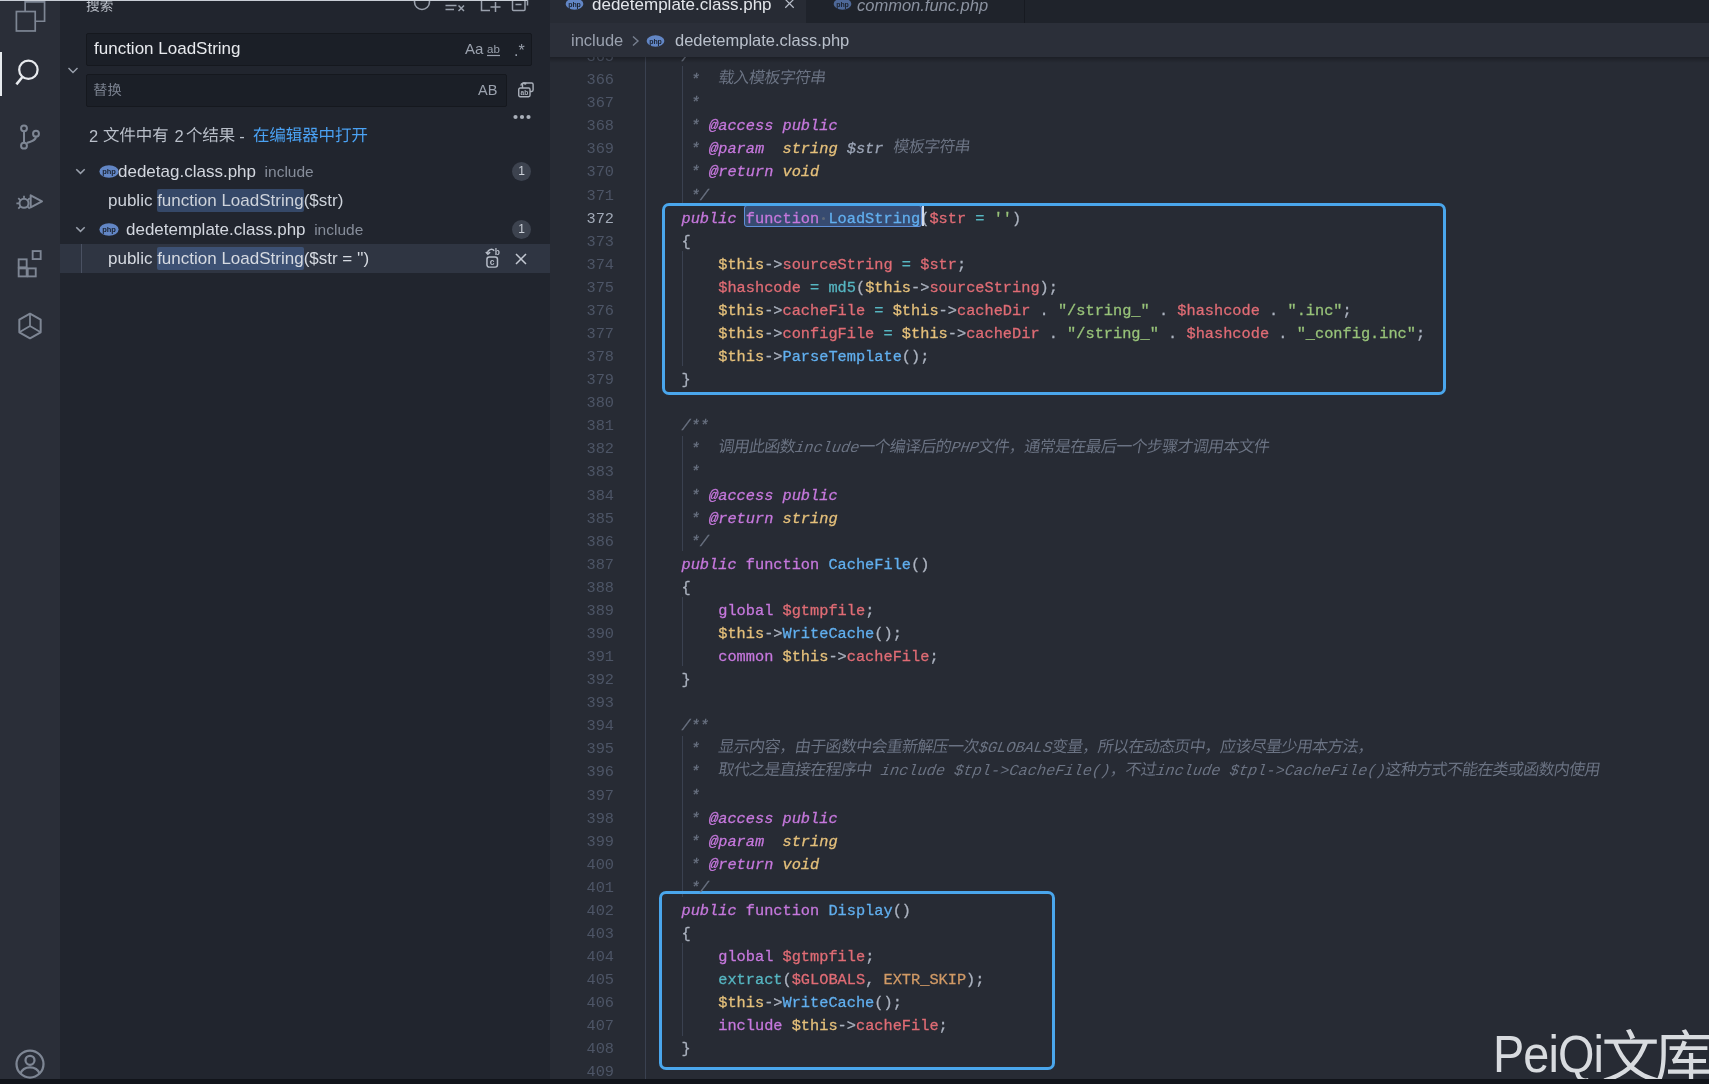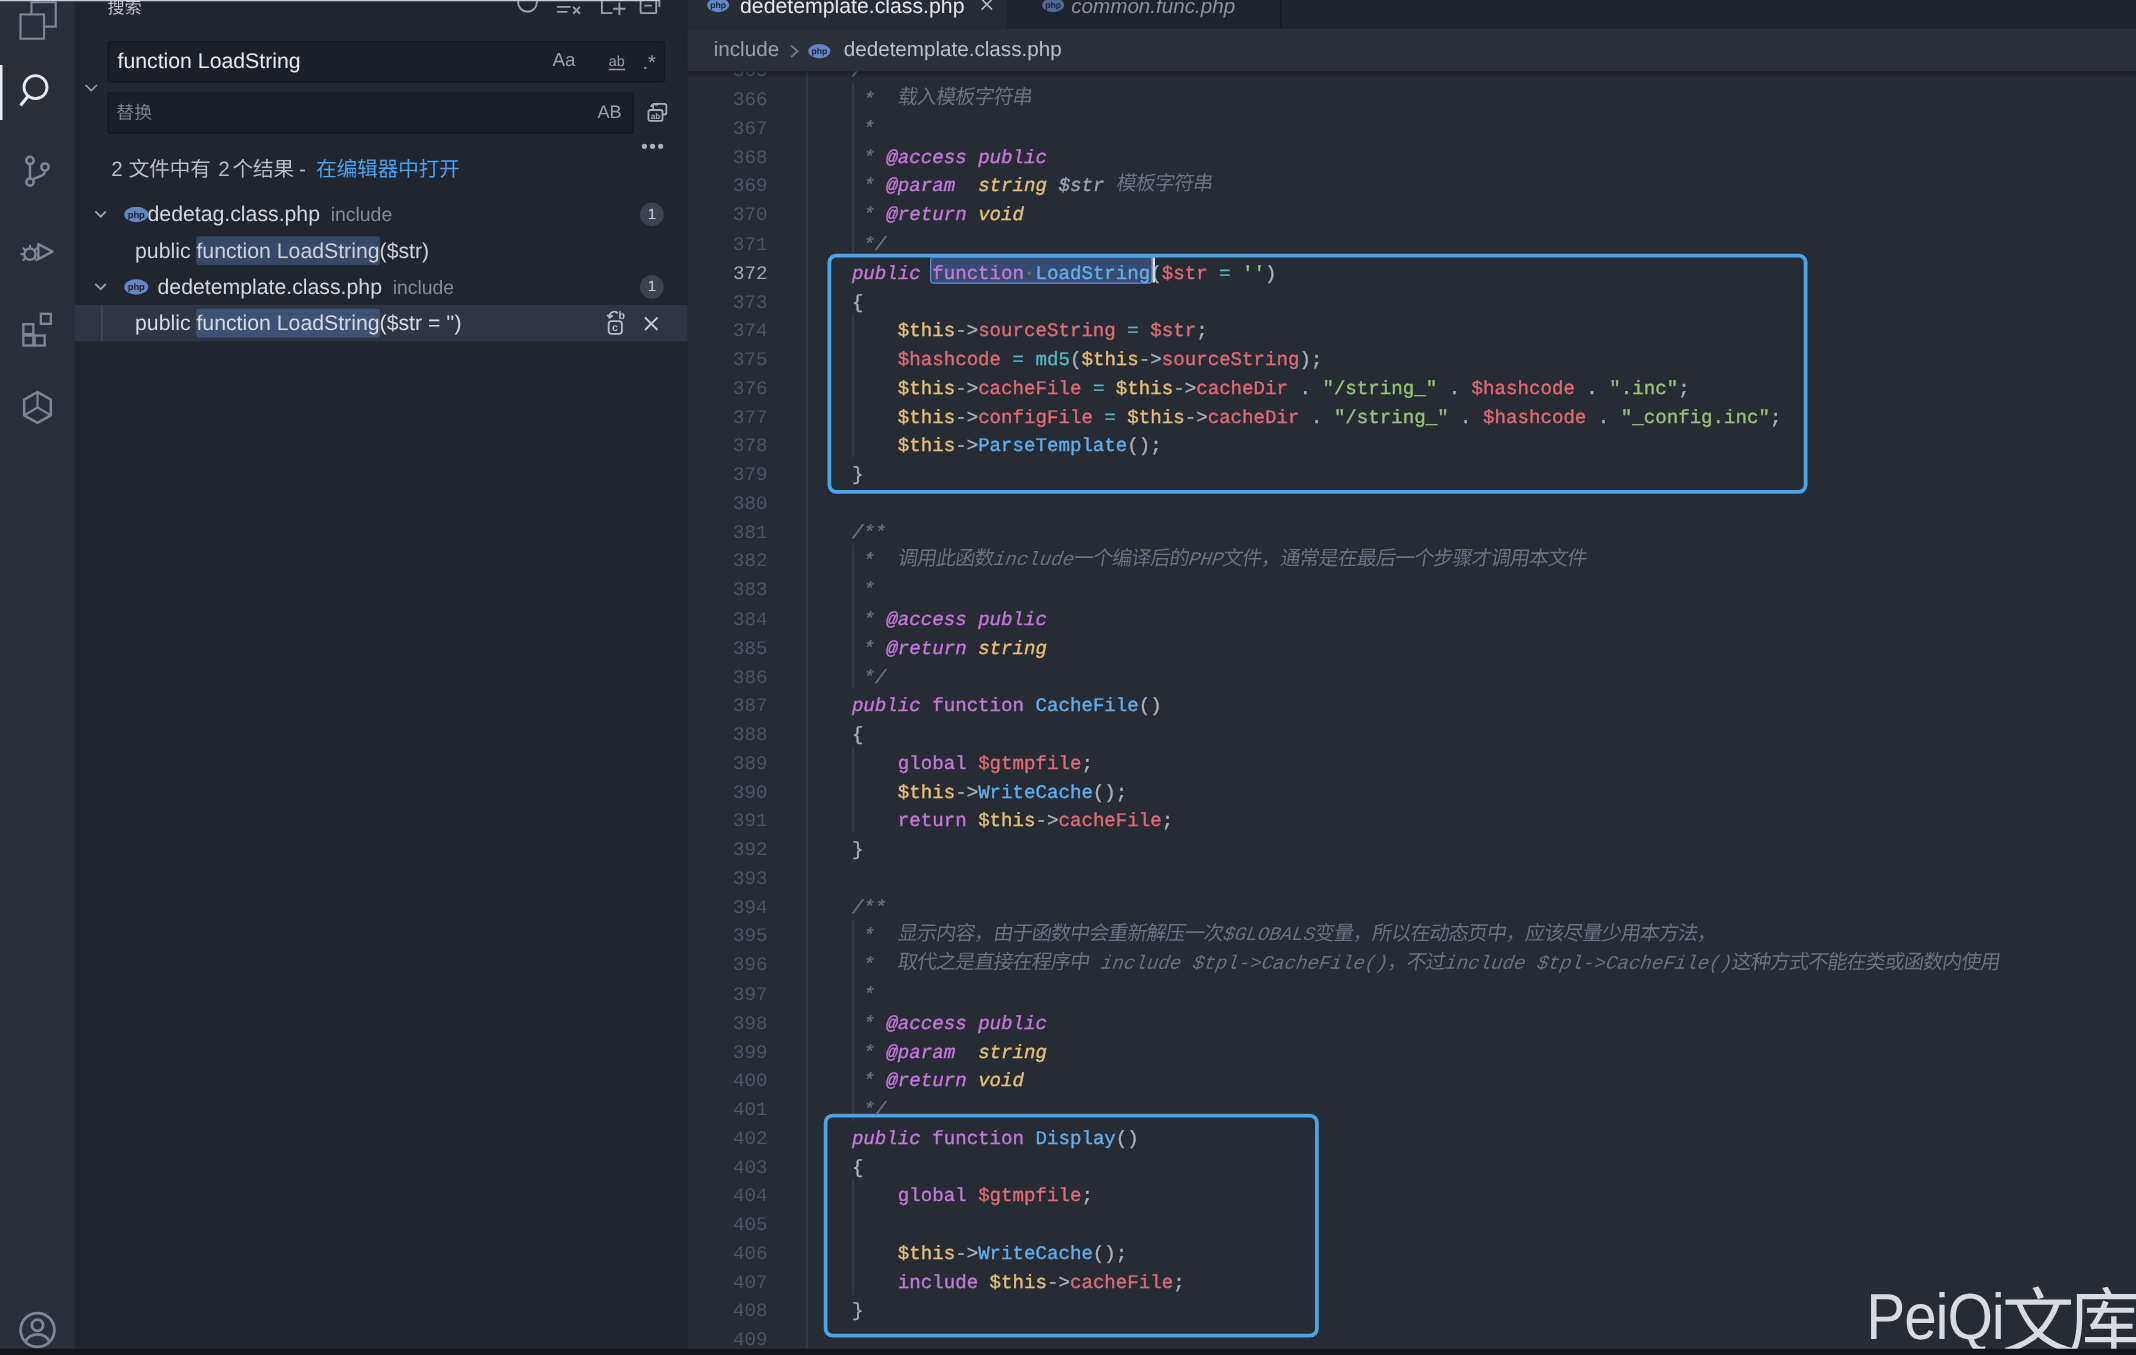--- a/index.html
+++ b/index.html
@@ -104,21 +104,21 @@
       </svg>
     </div>
 <div class="line" style="top:404.47px;left:94.80px"><span style="color:#6b7383" class="it">     *</span></div>
 <div class="line" style="top:427.55px;left:94.80px"><span style="color:#6b7383" class="it">     * </span><span style="color:#c678dd" class="it">@access</span><span style="color:#6b7383" class="it"> </span><span style="color:#c678dd" class="it">public</span></div>
 <div class="line" style="top:450.62px;left:94.80px"><span style="color:#6b7383" class="it">     * </span><span style="color:#c678dd" class="it">@return</span><span style="color:#6b7383" class="it"> </span><span style="color:#e5c07b" class="it">string</span></div>
 <div class="line" style="top:473.70px;left:94.80px"><span style="color:#6b7383" class="it">     */</span></div>
 <div class="line" style="top:496.78px;left:94.80px"><span style="color:#abb2bf">    </span><span style="color:#c678dd" class="it">public</span><span style="color:#abb2bf"> </span><span style="color:#c678dd">function</span><span style="color:#abb2bf"> </span><span style="color:#61afef">CacheFile</span><span style="color:#abb2bf">()</span></div>
 <div class="line" style="top:519.85px;left:94.80px"><span style="color:#abb2bf">    {</span></div>
 <div class="line" style="top:542.93px;left:94.80px"><span style="color:#abb2bf">        </span><span style="color:#c678dd">global</span><span style="color:#abb2bf"> </span><span style="color:#e06c75">$gtmpfile</span><span style="color:#abb2bf">;</span></div>
 <div class="line" style="top:566.01px;left:94.80px"><span style="color:#abb2bf">        </span><span style="color:#e5c07b">$this</span><span style="color:#abb2bf">-&gt;</span><span style="color:#61afef">WriteCache</span><span style="color:#abb2bf">();</span></div>
-<div class="line" style="top:589.09px;left:94.80px"><span style="color:#abb2bf">        </span><span style="color:#c678dd">return</span><span style="color:#abb2bf"> </span><span style="color:#e5c07b">$this</span><span style="color:#abb2bf">-&gt;</span><span style="color:#e06c75">cacheFile</span><span style="color:#abb2bf">;</span></div>
+<div class="line" style="top:589.09px;left:94.80px"><span style="color:#abb2bf">        </span><span style="color:#c678dd">common</span><span style="color:#abb2bf"> </span><span style="color:#e5c07b">$this</span><span style="color:#abb2bf">-&gt;</span><span style="color:#e06c75">cacheFile</span><span style="color:#abb2bf">;</span></div>
 <div class="line" style="top:612.16px;left:94.80px"><span style="color:#abb2bf">    }</span></div>
 <div class="line" style="top:658.32px;left:94.80px"><span style="color:#6b7383" class="it">    /**</span></div>
 <div class="line" style="top:681.39px;left:94.80px"><span style="color:#6b7383" class="it">     *</span></div>
 <div class="abs" style="left:168.25px;top:681.39px;width:654.85px;height:23.08px">
       <svg width="654.85" height="23.08" viewBox="0 0 654.85 23.08" style="position:absolute;left:0;top:0;overflow:visible">
         <path d="M5 4.9H13.2L12.9 6.5H4.7ZM5.4 2.3H13.6L13.4 4H5.1ZM4.4 1.3 3.4 7.5H14L15 1.3ZM13.6 8.7C12.9 9.7 11.7 11.1 10.9 12L11.7 12.4C12.6 11.6 13.7 10.3 14.6 9.2ZM2.4 9.2C2.9 10.3 3.4 11.7 3.7 12.5L4.7 12C4.5 11.2 3.9 9.8 3.4 8.8ZM9.7 8.2 8.9 13.4H6.5L7.3 8.2H6.2L5.4 13.4H0.4L0.2 14.5H14.9L15.1 13.4H10L10.9 8.2Z M19.6 8.4C18.6 10.2 17.1 12 15.7 13.1C15.9 13.3 16.4 13.6 16.6 13.8C18.1 12.6 19.7 10.7 20.8 8.7ZM26.7 8.9C27.6 10.4 28.5 12.5 28.7 13.8L30 13.3C29.7 11.9 28.8 9.9 27.9 8.4ZM19.3 1.7 19.1 2.9H30.4L30.5 1.7ZM17.2 5.6 17 6.8H23.5L22.4 13.7C22.3 14 22.2 14 21.9 14C21.6 14 20.6 14 19.5 14C19.6 14.4 19.7 14.9 19.7 15.3C21.1 15.3 22.1 15.2 22.7 15.1C23.3 14.8 23.5 14.5 23.7 13.7L24.8 6.8H31.1L31.3 5.6Z M33.5 3.3 31.6 15.3H32.8L34.5 4.5H39.1C38.7 6.6 37.7 9.2 33.9 11.1C34.1 11.3 34.5 11.8 34.6 12C37 10.8 38.4 9.3 39.2 7.7C40.5 9.1 41.8 10.8 42.5 11.8L43.6 11.1C42.8 9.9 41.1 8 39.8 6.6C40 5.9 40.2 5.2 40.4 4.5H45L43.6 13.7C43.5 14 43.4 14.1 43.1 14.1C42.8 14.1 41.7 14.1 40.6 14C40.7 14.4 40.8 14.9 40.8 15.3C42.2 15.3 43.2 15.3 43.8 15.1C44.4 14.9 44.6 14.5 44.7 13.7L46.4 3.3H40.6L41 0.6H39.8L39.4 3.3Z M52.4 3.9C51.4 5.1 49.7 6.2 48.1 6.9C48.3 7.1 48.7 7.6 48.8 7.8C50.4 7 52.2 5.7 53.5 4.3ZM56.4 4.6C57.8 5.5 59.3 6.9 60.1 7.8L61.1 7C60.3 6.1 58.7 4.8 57.3 3.9ZM54.8 5.3C53 7.7 49.8 9.7 46.7 10.8C46.9 11 47.2 11.4 47.3 11.7C48.1 11.4 48.8 11.1 49.6 10.7L48.9 15.3H50L50.1 14.8H56.7L56.6 15.2H57.9L58.6 10.5C59.2 10.9 59.8 11.2 60.5 11.5C60.7 11.2 61.1 10.8 61.5 10.5C59 9.5 56.9 8.2 55.5 6.2L55.8 5.8ZM50.3 13.7 50.7 11H57.3L56.9 13.7ZM51 9.9C52.3 9.1 53.6 8.1 54.7 7C55.6 8.2 56.6 9.1 57.7 9.9ZM54.6 0.7C54.7 1.1 54.9 1.6 55 2H48.8L48.3 4.9H49.5L49.8 3.1H60.7L60.4 4.9H61.7L62.1 2H56.4C56.3 1.5 56.1 0.9 55.9 0.4Z M63.1 15.7C64.9 15.1 66.2 13.8 66.4 12.1C66.6 11 66.2 10.2 65.4 10.2C64.7 10.2 64.1 10.6 64 11.4C63.8 12.1 64.3 12.5 65 12.5L65.3 12.5C65 13.6 64.2 14.4 62.9 14.9Z M79.9 9.5H84.2L83.6 13.1H79.3ZM89.8 9.5 89.3 13.1H84.9L85.4 9.5ZM80.1 8.4 80.6 4.9H84.9L84.4 8.4ZM90 8.4H85.6L86.2 4.9H90.6ZM85.6 0.6 85.1 3.7H79.6L77.8 15.3H79L79.1 14.3H89.1L88.9 15.2H90.2L92 3.7H86.3L86.8 0.6Z M95.4 1.7 95.2 2.9H100.7L100.1 6.9H93.4L93.3 8.1H99.9L99 13.5C99 13.9 98.8 14 98.5 14C98.1 14 96.9 14 95.6 13.9C95.7 14.3 95.9 14.8 95.9 15.2C97.5 15.2 98.6 15.2 99.2 15C99.9 14.8 100.2 14.4 100.3 13.5L101.2 8.1H107.5L107.7 6.9H101.4L102 2.9H107.2L107.4 1.7Z M111.5 5.4C112.1 6.1 112.9 7.2 113.2 7.9L114.2 7.1C113.8 6.5 113.1 5.5 112.3 4.8ZM109.7 4.1 108.1 14.4H120.1L120 15.3H121.2L123 4.1H121.8L120.3 13.3H109.5L110.9 4.1ZM115.7 4.3 115.2 7.6C113.4 8.7 111.5 9.8 110.3 10.4L110.7 11.4C112 10.7 113.5 9.7 115 8.7L114.6 11.3C114.6 11.5 114.5 11.5 114.3 11.5C114.1 11.6 113.3 11.6 112.6 11.5C112.7 11.8 112.8 12.3 112.8 12.6C113.8 12.6 114.6 12.6 115 12.4C115.5 12.2 115.7 11.9 115.8 11.3L116.3 8.2C117.4 9.4 118.6 10.7 119.2 11.6L120.1 10.8C119.6 10.1 118.7 9.1 117.8 8.2C118.8 7.3 119.9 6.2 120.9 5.2L119.9 4.7C119.2 5.5 118.1 6.7 117.2 7.6L116.5 7L116.8 4.8C118.4 4 120.3 2.9 121.6 1.8L120.9 1.2L120.6 1.2H111.7L111.5 2.4H119.2C118.1 3.1 116.8 3.8 115.7 4.3Z M131.2 0.9C130.8 1.5 130.2 2.4 129.7 3L130.4 3.4C130.9 2.8 131.6 2 132.2 1.3ZM125.5 1.3C125.8 2 126.1 2.9 126.1 3.4L127.1 3C127 2.4 126.8 1.6 126.4 1ZM129.3 9.8C128.8 10.7 128.1 11.4 127.4 12C126.9 11.7 126.3 11.4 125.8 11.1C126 10.7 126.4 10.3 126.7 9.8ZM124.2 11.6C124.9 11.9 125.8 12.3 126.5 12.7C125.3 13.4 124 13.9 122.7 14.2C122.8 14.4 123 14.9 123.1 15.2C124.6 14.8 126.1 14.1 127.4 13.2C127.9 13.5 128.3 13.8 128.6 14.1L129.5 13.3C129.2 13.1 128.8 12.8 128.3 12.5C129.3 11.6 130.1 10.4 130.8 9.1L130.1 8.8L129.9 8.8H127.3L127.8 8L126.8 7.8C126.6 8.1 126.4 8.5 126.2 8.8H124L123.8 9.8H125.5C125.1 10.5 124.6 11.1 124.2 11.6ZM128.3 0.5 127.8 3.5H124.5L124.4 4.5H127.3C126.4 5.6 125 6.6 123.8 7C124 7.3 124.2 7.7 124.3 8C125.3 7.4 126.5 6.5 127.5 5.6L127.2 7.5H128.3L128.7 5.4C129.3 5.9 130.2 6.7 130.5 7L131.3 6.2C131 5.9 129.7 5 129 4.5H132L132.2 3.5H128.9L129.4 0.5ZM134.2 0.7C133.4 3.5 132.2 6.2 130.7 7.9C130.9 8 131.4 8.4 131.5 8.6C132 8 132.5 7.3 132.9 6.5C133 8.1 133.3 9.6 133.7 10.8C132.5 12.3 131.1 13.5 129.2 14.4C129.4 14.6 129.7 15.1 129.7 15.3C131.5 14.4 132.9 13.3 134.1 11.9C134.7 13.3 135.5 14.4 136.6 15.1C136.8 14.8 137.3 14.4 137.6 14.2C136.3 13.5 135.5 12.3 134.9 10.8C136 9.2 136.9 7.2 137.6 4.8H138.7L138.9 3.7H134.3C134.7 2.8 135 1.8 135.3 0.9ZM136.5 4.8C135.9 6.6 135.3 8.2 134.5 9.6C134.1 8.1 133.9 6.5 133.9 4.8Z M146.8 0.6 146.4 3.4H140.6L139.4 11H140.6L140.7 10H145.3L144.5 15.3H145.7L146.6 10H151.2L151 10.9H152.3L153.5 3.4H147.6L148.1 0.6ZM140.9 8.8 141.6 4.6H146.2L145.5 8.8ZM151.4 8.8H146.8L147.4 4.6H152Z M155 14.9C155.7 14.7 156.6 14.6 165.2 13.9C165.5 14.4 165.7 14.9 165.9 15.3L167 14.6C166.5 13.4 165.3 11.7 164 10.4L162.9 10.9C163.5 11.5 164 12.2 164.5 12.9L157.1 13.4C158.4 12.4 159.8 11.1 161 9.8H168L168.2 8.6H154.9L154.7 9.8H159.3C158.1 11.2 156.6 12.5 156.1 12.8C155.6 13.3 155.2 13.6 154.8 13.7C154.9 14 155 14.7 155 14.9ZM162.8 0.6C161.1 2.7 157.9 4.7 154.6 6.1C154.8 6.3 155.2 6.8 155.3 7.1C156.3 6.7 157.3 6.2 158.2 5.7L158 6.6H165.7L165.8 5.5H158.4C159.9 4.6 161.3 3.6 162.5 2.5C163.3 3.5 164.5 4.6 165.8 5.5C166.6 6.1 167.5 6.5 168.3 6.9C168.6 6.6 169.1 6.1 169.3 5.9C166.9 5 164.6 3.2 163.3 1.7L163.9 1.1Z M171.9 5.4 171.1 10.3H175.9L175.7 11.4H170.4L170.2 12.4H175.5L175.3 13.8H168.8L168.7 14.8H183L183.2 13.8H176.5L176.7 12.4H182.4L182.5 11.4H176.9L177.1 10.3H182.1L182.9 5.4H177.9L178 4.4H184.6L184.7 3.4H178.2L178.4 2.2C180.3 2 182.1 1.8 183.5 1.6L183 0.7C180.4 1.1 175.8 1.4 172.1 1.5C172.1 1.7 172.2 2.2 172.2 2.4C173.7 2.4 175.5 2.4 177.2 2.3L177 3.4H170.6L170.4 4.4H176.8L176.7 5.4ZM172.6 8.2H176.2L176 9.5H172.4ZM177.4 8.2H181.2L181 9.5H177.2ZM172.9 6.2H176.5L176.3 7.4H172.7ZM177.7 6.2H181.5L181.3 7.4H177.5Z M189.5 10.6C189.9 11.4 190.3 12.5 190.5 13.2L191.4 12.7C191.2 12 190.8 11 190.4 10.2ZM186 10.2C185.5 11.2 184.8 12.2 184.1 12.9C184.3 13.1 184.7 13.4 184.8 13.5C185.6 12.8 186.4 11.6 186.9 10.5ZM194 2.1 193.1 7.6C192.8 9.7 192.2 12.5 190.5 14.4C190.8 14.5 191.2 14.9 191.4 15.1C193.2 13.1 193.9 9.9 194.2 7.6L194.3 7.1H196.7L195.5 15.2H196.6L197.9 7.1H199.7L199.9 6H194.5L195 2.9C196.7 2.6 198.6 2.2 200 1.7L199.2 0.8C198 1.3 195.8 1.8 194 2.1ZM188.8 0.8C189 1.2 189.1 1.8 189.2 2.2H186.1L185.9 3.2H193L193.2 2.2H190.5C190.4 1.7 190.1 1 189.9 0.5ZM191 3.3C190.7 4.1 190.1 5.2 189.7 5.9H185.3L185.1 6.9H188.4L188.1 8.6H184.9L184.7 9.6H188L187.3 13.7C187.3 13.9 187.2 13.9 187.1 13.9C186.9 13.9 186.4 13.9 185.9 13.9C186 14.2 186.1 14.7 186 14.9C186.8 14.9 187.4 14.9 187.8 14.8C188.2 14.6 188.3 14.3 188.4 13.7L189.1 9.6H192.1L192.2 8.6H189.2L189.5 6.9H192.7L192.8 5.9H190.8C191.2 5.2 191.6 4.4 192.1 3.6ZM186.9 3.6C187.1 4.3 187.2 5.3 187.2 5.9L188.3 5.6C188.3 5 188.2 4 187.9 3.4Z M204.1 5.6 203.8 7.5H202.3L202.7 5.6ZM205 5.6H206.4L206.1 7.5H204.7ZM202.6 4.6C203 4.1 203.3 3.5 203.7 2.9H205.8C205.5 3.5 205.1 4.1 204.8 4.6ZM203.7 0.5C202.9 2.5 201.7 4.4 200.4 5.6C200.6 5.8 201 6.2 201.2 6.4L201.6 5.9L201.1 8.9C200.8 10.7 200.3 13.1 199 14.8C199.2 14.9 199.6 15.2 199.8 15.3C200.6 14.3 201.2 12.8 201.6 11.5H203.1L202.7 14.4H203.6L204 11.5H205.5L205.1 13.9C205.1 14.1 205 14.1 204.8 14.1C204.7 14.1 204.2 14.1 203.7 14.1C203.8 14.4 203.8 14.8 203.8 15.1C204.6 15.1 205.1 15.1 205.5 14.9C205.9 14.8 206 14.4 206.1 13.9L207.6 4.6H205.9C206.4 3.9 206.9 3.1 207.3 2.4L206.6 1.9L206.4 2H204.2C204.4 1.6 204.6 1.2 204.8 0.8ZM203.6 8.4 203.3 10.5H201.8C201.9 10 202 9.4 202.1 8.9L202.2 8.4ZM204.5 8.4H205.9L205.6 10.5H204.2ZM209.1 6.6C208.6 8 207.9 9.3 207 10.2C207.3 10.3 207.7 10.6 207.9 10.7C208.3 10.3 208.6 9.8 209 9.2H210.7L210.4 11.1H207.2L207 12.2H210.3L209.8 15.3H210.9L211.4 12.2H214.2L214.4 11.1H211.6L211.9 9.2H214.3L214.4 8.1H212L212.3 6.6H211.1L210.9 8.1H209.5C209.7 7.7 209.9 7.3 210.1 6.8ZM208.7 1.4 208.5 2.4H210.7C210.2 3.9 209.4 5.2 207.6 5.9C207.8 6.1 208.1 6.5 208.2 6.7C210.2 5.8 211.2 4.3 211.8 2.4H214.2C213.8 4.3 213.5 5 213.3 5.2C213.2 5.3 213.1 5.4 212.8 5.4C212.6 5.4 212 5.3 211.4 5.3C211.5 5.6 211.5 6 211.5 6.3C212.2 6.3 212.9 6.3 213.2 6.3C213.6 6.3 213.9 6.2 214.1 5.9C214.5 5.5 214.8 4.5 215.4 1.8C215.4 1.7 215.5 1.4 215.5 1.4Z M225.5 9.7C226.2 10.4 227 11.5 227.3 12.2L228.4 11.5C228 10.8 227.2 9.8 226.5 9.1ZM217.7 1.3 216.9 6.5C216.5 8.9 215.9 12.3 214.3 14.6C214.5 14.7 215 15.1 215.2 15.3C216.8 12.8 217.6 9.1 218 6.5L218.7 2.5H231L231.2 1.3ZM224 3.4 223.5 6.8H219.1L218.9 7.9H223.3L222.4 13.5H217L216.8 14.6H229L229.2 13.5H223.6L224.5 7.9H229.3L229.5 6.8H224.7L225.2 3.4Z M230.9 7.1 230.7 8.4H245.4L245.6 7.1Z M247.2 2.5C248.2 3.1 249.4 4.1 249.9 4.8L250.8 3.8C250.3 3.1 249 2.2 248 1.7ZM245.3 12.8 246.3 13.7C247.5 12.2 249 10.4 250.2 8.7L249.4 7.9C248.1 9.7 246.4 11.7 245.3 12.8ZM253.8 0.6C252.9 3.1 251.6 5.6 250.2 7.2C250.5 7.3 251 7.7 251.2 7.9C252 6.9 252.7 5.8 253.4 4.5H259.4C258.9 5.6 258.2 6.8 257.7 7.6C257.9 7.7 258.4 7.9 258.6 8.1C259.4 7 260.3 5.3 261 3.7L260.2 3.2L259.9 3.3H254C254.4 2.5 254.8 1.6 255.1 0.8ZM254.9 5.2 254.8 6.2C254.4 8.5 253.5 12 248.2 14.4C248.5 14.6 248.8 15.1 249 15.3C252.4 13.8 254.1 11.7 255 9.8C255.5 12.3 256.7 14.2 258.8 15.2C259.1 14.8 259.5 14.4 259.8 14.1C257.2 13.1 256.1 10.6 255.8 7.4C255.9 7 256 6.6 256.1 6.3L256.2 5.2Z M264.1 15.1H263.1L263.5 13.9Q260.4 13.7 260.8 11.2L262.2 10.9Q261.9 12.7 263.9 12.8L265.2 9.2Q264.8 9.1 264.3 8.9Q263.7 8.7 263.4 8.5Q263.1 8.2 262.9 7.8Q262.7 7.5 262.8 6.9Q262.9 6.3 263.3 5.8Q263.6 5.2 264.1 4.8Q264.7 4.4 265.4 4.2Q266.2 4 267 3.9L267.4 3H268.3L268 3.9Q269.4 4 269.9 4.5Q270.5 5.1 270.4 6.3L269 6.6Q269.1 5.8 268.8 5.4Q268.5 5 267.6 4.9L266.5 8.1Q267.8 8.5 268.3 8.8Q268.7 9 269 9.5Q269.2 9.9 269.1 10.5Q268.9 11.4 268.3 12.2Q267.8 12.9 266.8 13.4Q265.8 13.8 264.5 13.9ZM264.2 6.7Q264.1 7.2 264.4 7.5Q264.7 7.7 265.6 8L266.7 4.9Q264.8 5 264.3 6.4ZM267.7 10.8Q267.8 10.4 267.6 10.2Q267.5 9.9 267.2 9.7Q266.9 9.5 266.1 9.3L264.8 12.8Q266.1 12.8 266.8 12.2Q267.6 11.6 267.7 10.8Z M273.2 14.1Q271.7 14.1 271.1 13.2Q270.4 12.3 270.7 10.6Q270.9 9.4 271.5 8Q272.1 6.6 272.9 5.6Q273.7 4.7 274.7 4.2Q275.7 3.8 276.9 3.8Q279.5 3.8 279.5 6.2L278 6.7Q278.1 4.9 276.5 4.9Q275.7 4.9 275.1 5.3Q274.4 5.7 273.9 6.4Q273.3 7.2 272.8 8.4Q272.3 9.7 272.2 10.6Q271.8 13 273.7 13Q274.3 13 274.8 12.8Q275.4 12.7 275.9 12.4L276.8 9.9H274.6L275 8.7H278.6L277.1 13Q275 14.1 273.2 14.1Z M279.4 14 283 3.9H284.4L281.3 12.8H286.3L285.9 14Z M291.4 14.1Q289.9 14.1 289.3 13.3Q288.7 12.4 288.9 10.8Q289.1 9.6 289.7 8.2Q290.3 6.7 291.1 5.7Q291.9 4.8 292.9 4.3Q293.9 3.8 295.1 3.8Q296.5 3.8 297.2 4.6Q297.8 5.4 297.6 7.1Q297.4 8.2 296.8 9.7Q296.2 11.1 295.4 12.1Q294.5 13.1 293.5 13.6Q292.5 14.1 291.4 14.1ZM296 7.2Q296.4 4.9 294.7 4.9Q293.6 4.9 292.8 5.7Q292 6.4 291.3 7.9Q290.6 9.4 290.4 10.7Q290.1 13 291.8 13Q292.5 13 293.2 12.6Q293.8 12.2 294.4 11.4Q294.9 10.5 295.4 9.3Q295.9 8.1 296 7.2Z M300.8 14H297.3L300.8 3.9H303.9Q307.2 3.9 306.9 5.8Q306.8 6.5 306.4 7.1Q306 7.7 305.3 8.1Q304.7 8.5 303.9 8.7Q305 8.8 305.4 9.3Q305.9 9.9 305.8 10.7Q305.7 11.3 305.3 11.9Q304.9 12.6 304.2 13Q303.6 13.5 302.7 13.8Q301.8 14 300.8 14ZM305.3 6.2Q305.4 5.6 305 5.3Q304.5 5.1 303.5 5.1H301.8L300.7 8.2H302.4Q304.6 8.2 305.2 6.5ZM304.3 10.7Q304.6 9.3 302.2 9.3H300.3L299.1 12.9H301.1Q302.4 12.9 303.2 12.4Q303.9 12 304.3 11Z M312.9 14 312.9 11.1H308.7L306.7 14H305.2L312.6 3.9H314.2L314.4 14ZM313 5Q312.5 5.7 312.2 6.2Q311.8 6.7 309.5 10H312.9L313 6.3Z M316.2 14 319.7 3.9H321.2L318 12.8H323L322.6 14Z M328.1 14.1Q324.7 14.1 325.1 11.5L326.5 11.2Q326.4 12.1 326.9 12.6Q327.4 13 328.5 13Q329.7 13 330.5 12.6Q331.3 12.1 331.6 11.3L331.7 10.9Q331.7 10.5 331.5 10.2Q331.4 10 331 9.8Q330.6 9.6 329.5 9.3Q328.5 9 328.1 8.8Q327.7 8.6 327.5 8.3Q327.3 8.1 327.2 7.8Q327.1 7.4 327.2 7Q327.3 6.4 327.6 5.8Q328 5.1 328.6 4.7Q329.2 4.2 330 4Q330.8 3.8 331.8 3.8Q333.4 3.8 334 4.3Q334.7 4.9 334.5 6.2L333 6.4Q333.1 5.6 332.8 5.2Q332.4 4.8 331.4 4.8Q329.3 4.8 328.7 6.4L328.7 6.7Q328.6 7.1 328.7 7.3Q328.9 7.5 329.1 7.7Q329.4 7.8 329.8 8Q330.2 8.1 330.6 8.2Q331.9 8.5 332.3 8.8Q332.8 9.1 333 9.5Q333.3 10 333.2 10.6Q333 11.3 332.6 12Q332.2 12.7 331.6 13.2Q330.9 13.6 330 13.9Q329.2 14.1 328.1 14.1Z M338.4 3.9C337.7 5.1 336.7 6.2 335.7 7C336 7.1 336.4 7.5 336.6 7.6C337.5 6.8 338.7 5.5 339.4 4.2ZM345.8 4.5C346.6 5.5 347.5 6.8 348 7.7L349 7C348.6 6.2 347.6 4.9 346.7 4ZM342.2 0.7C342.4 1.2 342.7 1.7 342.8 2.2H336.2L336 3.3H340.5L339.7 8.1H340.9L341.7 3.3H344.1L343.4 8.1H344.6L345.3 3.3H349.8L350 2.2H344.1C344 1.7 343.7 0.9 343.4 0.4ZM336.2 8.6 336 9.6H337.3C337.9 10.9 338.9 12 340.2 12.8C338.3 13.5 336.1 14 334 14.3C334.2 14.5 334.4 15 334.4 15.3C336.8 14.9 339.1 14.4 341.3 13.5C343 14.4 345.2 15 347.6 15.3C347.8 15 348.2 14.5 348.5 14.3C346.2 14 344.3 13.5 342.6 12.8C344.4 11.9 346 10.6 347.2 9.1L346.5 8.5L346.3 8.6ZM338.6 9.6H345.2C344.3 10.7 342.9 11.6 341.5 12.3C340.2 11.6 339.3 10.7 338.6 9.6Z M354.2 3.4H362.1L362 4.2H354ZM354.4 1.8H362.4L362.3 2.7H354.3ZM353.4 1.1 352.8 5H363.1L363.7 1.1ZM350.7 5.6 350.5 6.6H364.9L365 5.6ZM352.9 9.6H356.6L356.4 10.6H352.7ZM357.8 9.6H361.6L361.5 10.6H357.6ZM353.1 8H356.8L356.7 8.9H353ZM358 8H361.9L361.7 8.9H357.9ZM349.3 14 349.1 14.9H363.6L363.8 14H357.1L357.2 13H362.6L362.8 12.2H357.4L357.5 11.3H362.5L363.2 7.3H352.1L351.5 11.3H356.3L356.2 12.2H350.9L350.8 13H356L355.9 14Z M366 15.7C367.8 15.1 369.1 13.8 369.4 12.1C369.6 11 369.2 10.2 368.3 10.2C367.7 10.2 367 10.6 366.9 11.4C366.8 12.1 367.3 12.5 367.9 12.5L368.2 12.5C368 13.6 367.1 14.4 365.8 14.9Z M389.5 2.2 388.7 7.5C388.3 9.7 387.7 12.5 385.5 14.5C385.7 14.7 386.1 15.1 386.3 15.3C388.7 13.2 389.5 9.9 389.9 7.5L390 7.1H392.4L391.2 15.2H392.4L393.6 7.1H395.5L395.7 6H390.1L390.6 3.1C392.5 2.8 394.6 2.4 396.1 1.8L395.4 0.8C394 1.4 391.6 1.9 389.5 2.2ZM382.8 8.2 382.8 7.7 383.2 5.7H386.3L385.9 8.2ZM388.2 0.9C386.9 1.5 384.5 1.9 382.5 2.1L381.7 7.7C381.3 9.8 380.8 12.6 379.5 14.5C379.7 14.7 380.2 15.1 380.3 15.3C381.5 13.6 382.2 11.3 382.6 9.3H386.9L387.7 4.6H383.3L383.6 3C385.4 2.8 387.5 2.5 388.8 1.9Z M402.2 2.6C402.9 3.8 403.7 5.4 404 6.4L405.2 5.8C404.9 4.8 404.1 3.2 403.3 2ZM408.6 1.2C407.1 8.3 405.4 12.3 399.9 14.3C400.1 14.6 400.5 15.1 400.6 15.4C403 14.4 404.7 13.1 406 11.4C407 12.7 408.1 14.2 408.6 15.2L409.8 14.4C409.2 13.3 407.9 11.6 406.7 10.3C408.1 8 409 5.1 409.9 1.2ZM396.7 13.7C397.2 13.3 397.8 13 402.8 10.7C402.8 10.5 402.7 10 402.7 9.6L398.7 11.4L400.2 1.8H398.9L397.4 11.2C397.3 12 396.6 12.5 396.2 12.7C396.4 12.9 396.6 13.4 396.7 13.7Z M418.1 0.6C417.7 1.4 417.3 2.2 416.8 3H412.4L412.3 4.2H416.1C414.8 6.2 413.1 8.1 411 9.4C411.2 9.7 411.4 10.2 411.5 10.5C412.2 10 412.9 9.5 413.6 8.9L412.6 15.2H413.8L415 7.5C415.9 6.5 416.8 5.3 417.5 4.2H426.3L426.5 3H418.2C418.6 2.3 418.9 1.6 419.3 0.9ZM420.7 5 420.2 8.1H416.6L416.4 9.2H420L419.3 13.8H415.1L414.9 14.9H424.6L424.7 13.8H420.5L421.2 9.2H424.9L425 8.1H421.4L421.9 5Z M428.3 1.9 428.2 2.9H434.4L434.5 1.9ZM437.5 0.8C437.4 2 437.2 3.1 436.9 4.3H434.7L434.5 5.4H436.7C435.9 9.1 434.8 12.4 432.3 14.4C432.6 14.6 432.9 15 433.1 15.3C435.8 13 437 9.4 437.9 5.4H440.3C439.2 11.1 438.7 13.2 438.2 13.7C438 13.9 437.8 13.9 437.5 13.9C437.2 13.9 436.3 13.9 435.4 13.8C435.6 14.2 435.6 14.7 435.6 15C436.4 15.1 437.3 15.1 437.8 15C438.3 15 438.7 14.8 439.1 14.4C439.7 13.7 440.3 11.5 441.6 4.9C441.6 4.7 441.7 4.3 441.7 4.3H438.1C438.3 3.1 438.5 2 438.7 0.8ZM426.5 13.3 426.6 13.3 426.6 13.3C427 13.1 427.6 12.9 432.2 11.9L432.3 13L433.4 12.6C433.3 11.5 432.9 9.6 432.5 8.2L431.5 8.4C431.7 9.2 431.8 10.1 432 10.9L428.1 11.7C428.9 10.3 429.8 8.5 430.5 6.8H434L434.2 5.7H427.2L427 6.8H429.2C428.5 8.7 427.5 10.5 427.2 11.1C426.9 11.7 426.6 12.1 426.3 12.2C426.4 12.5 426.5 13.1 426.5 13.3Z M447.4 7.5C448.3 8 449.3 8.8 449.7 9.4L450.9 8.7C450.4 8.1 449.4 7.3 448.5 6.8ZM445.2 10.1 444.7 13.3C444.5 14.6 445 14.9 446.8 14.9C447.2 14.9 450.1 14.9 450.6 14.9C452.1 14.9 452.6 14.4 453 12.4C452.7 12.3 452.2 12.2 452 12C451.7 13.6 451.5 13.8 450.6 13.8C450 13.8 447.5 13.8 447 13.8C446 13.8 445.8 13.7 445.9 13.3L446.4 10.1ZM447.5 9.8C448.3 10.6 449.2 11.8 449.6 12.6L450.7 11.9C450.3 11.2 449.3 10 448.5 9.2ZM452.9 10.2C453.5 11.6 454 13.4 454.1 14.6L455.3 14.1C455.2 13 454.6 11.2 454 9.9ZM443.4 10.1C442.9 11.4 442.1 13.1 441.2 14.1L442.2 14.6C443 13.6 443.8 11.8 444.4 10.5ZM449.9 0.5C449.7 1.3 449.5 2.1 449.2 2.8H443L442.8 3.9H448.7C447.6 6 445.7 7.7 441.9 8.7C442.1 8.9 442.3 9.4 442.4 9.7C446.7 8.6 448.8 6.5 450 3.9C450.7 6.8 452.5 8.8 455.5 9.6C455.7 9.3 456.2 8.8 456.5 8.5C453.7 7.9 451.9 6.2 451.2 3.9H457.1L457.2 2.8H450.4C450.7 2.1 450.9 1.3 451.1 0.5Z M464.2 6.6 463.7 9.5C463.5 11.2 462.5 13.1 456.4 14.3C456.6 14.6 456.8 15 456.9 15.3C463.4 13.9 464.6 11.7 465 9.5L465.4 6.6ZM464.6 12.2C466.3 13.1 468.5 14.4 469.6 15.3L470.5 14.4C469.3 13.5 467.1 12.2 465.4 11.4ZM459.8 4.5 458.7 12H459.9L460.9 5.6H469.1L468.1 11.9H469.4L470.5 4.5H464.8C465.2 3.9 465.6 3.2 466 2.6H472.4L472.6 1.4H458.8L458.6 2.6H464.6C464.3 3.2 463.9 3.9 463.6 4.5Z M480.4 0.6 479.9 3.4H474.1L472.9 11H474.1L474.3 10H478.9L478 15.3H479.3L480.1 10H484.7L484.6 10.9H485.8L487 3.4H481.2L481.6 0.6ZM474.5 8.8 475.1 4.6H479.7L479 8.8ZM484.9 8.8H480.3L481 4.6H485.6Z M488.4 15.7C490.2 15.1 491.5 13.8 491.8 12.1C492 11 491.6 10.2 490.7 10.2C490.1 10.2 489.4 10.6 489.3 11.4C489.2 12.1 489.7 12.5 490.3 12.5L490.6 12.5C490.4 13.6 489.5 14.4 488.2 14.9Z M507 6.2C507.4 7.9 507.8 10.2 507.8 11.7L509 11.2C508.9 9.7 508.5 7.5 508.1 5.7ZM510.6 5.3C510.8 7 511 9.3 511 10.8L512.2 10.4C512.2 8.9 512 6.7 511.7 5ZM511.1 0.8C511.3 1.3 511.5 2 511.6 2.6H505.2L504.5 7C504.2 9.3 503.6 12.4 502 14.7C502.2 14.8 502.7 15.2 502.9 15.4C504.6 13 505.4 9.4 505.8 7L506.3 3.8H518.2L518.4 2.6H513C512.9 2 512.6 1.1 512.3 0.4ZM504.9 13.4 504.8 14.5H516.7L516.9 13.4H512.5C514.4 10.9 516.1 8 517.2 5.3L516.1 4.9C515 7.6 513.3 10.9 511.3 13.4Z M520.6 1.4C521.3 2.3 522.1 3.4 522.4 4.2L523.5 3.4C523.1 2.7 522.3 1.6 521.6 0.8ZM518.9 5.5 518.7 6.7H521.2L520.3 12.6C520.2 13.4 519.6 14 519.3 14.2C519.4 14.4 519.7 14.8 519.8 15.1C520.1 14.8 520.5 14.5 523.3 12.7C523.2 12.4 523.2 12 523.1 11.6L521.5 12.7L522.6 5.5ZM528.3 0.8C528.5 1.4 528.8 2.1 528.8 2.7H524.4L524.2 3.8H527.6C526.9 4.7 525.6 6.1 525.2 6.4C524.9 6.7 524.4 6.8 524 6.9C524.1 7.2 524.2 7.8 524.2 8.1C524.6 7.9 525.1 7.9 528.4 7.6C526.9 8.9 525 10.1 523.1 10.9C523.3 11.1 523.5 11.5 523.6 11.8C526.9 10.4 529.9 8.1 531.8 5.5L530.7 5.1C530.4 5.6 530 6.1 529.5 6.5L526.4 6.7C527.2 5.9 528.3 4.7 529 3.8H533.5L533.7 2.7H530.2C530.1 2.1 529.9 1.2 529.5 0.5ZM531.5 7.9C529.5 10.6 525.9 13 521.9 14.3C522.1 14.6 522.3 15 522.5 15.3C524.5 14.6 526.5 13.6 528.2 12.4C529.2 13.3 530.3 14.4 530.8 15.1L531.9 14.3C531.3 13.6 530.2 12.6 529.2 11.7C530.6 10.7 531.7 9.6 532.7 8.4Z M538.1 8.8C539.7 9.3 541.7 10.1 542.6 10.7L543.4 9.6C542.4 9.1 540.4 8.3 538.8 7.9ZM536 12.8C538.6 13.4 541.8 14.5 543.4 15.4L544.2 14.3C542.5 13.4 539.3 12.4 536.8 11.9ZM537 1.2 536.5 4.1C536.2 6.4 535.5 9.5 533 11.7C533.3 11.8 533.7 12.3 533.8 12.6C535.8 10.8 536.8 8.3 537.4 6.1H543.5C543.9 8.8 545.2 11.2 547 12.4C547.3 12.1 547.7 11.6 548 11.4C546.3 10.4 545.1 8.4 544.7 6.1H547.1L547.9 1.2ZM538.1 2.4H546.5L546.1 4.9H537.6L537.8 4.1Z M553.1 3.4H561L560.9 4.2H552.9ZM553.3 1.8H561.3L561.2 2.7H553.2ZM552.3 1.1 551.7 5H562L562.6 1.1ZM549.6 5.6 549.4 6.6H563.8L563.9 5.6ZM551.8 9.6H555.5L555.3 10.6H551.6ZM556.7 9.6H560.5L560.4 10.6H556.5ZM552 8H555.7L555.6 8.9H551.9ZM556.9 8H560.8L560.6 8.9H556.8ZM548.2 14 548 14.9H562.5L562.7 14H556L556.1 13H561.5L561.7 12.2H556.3L556.4 11.3H561.4L562.1 7.3H551L550.4 11.3H555.2L555.1 12.2H549.8L549.7 13H554.9L554.8 14Z M568.1 3.1C567.1 4.9 565.8 6.9 564.5 8.1C564.8 8.3 565.2 8.6 565.4 8.7C566.6 7.4 568.1 5.3 569.2 3.4ZM575.6 3.6C576.4 5.1 577.4 7.3 577.8 8.6L578.9 8C578.5 6.7 577.5 4.6 576.7 3.1ZM575.7 8.8C573.2 12 568.8 13.5 563.2 14.1C563.4 14.4 563.5 14.9 563.6 15.3C569.4 14.5 574 12.8 576.7 9.3ZM572 0.6 570.5 10.4H571.6L573.2 0.6Z M582.4 1.7 581.5 7.5C581.1 9.7 580.5 12.6 578.4 14.6C578.7 14.7 579.1 15.1 579.2 15.4C580.7 14 581.5 12.2 582 10.4H586L585.3 15.1H586.5L587.3 10.4H591.6L591.1 13.6C591 13.9 590.9 14 590.6 14C590.3 14.1 589.2 14.1 588.1 14C588.2 14.4 588.3 14.9 588.3 15.2C589.8 15.2 590.7 15.2 591.3 15C591.9 14.8 592.1 14.4 592.2 13.6L594.1 1.7ZM583.4 2.8H587.2L586.8 5.4H583ZM592.8 2.8 592.4 5.4H588.1L588.5 2.8ZM582.8 6.5H586.7L586.2 9.2H582.3C582.5 8.6 582.6 8 582.7 7.5ZM592.2 6.5 591.8 9.2H587.4L587.9 6.5Z M602.8 0.6 602.3 3.9H595.9L595.7 5.2H600.6C599 7.9 596.6 10.5 594.2 11.8C594.5 12 594.8 12.4 595 12.7C597.5 11.2 600.1 8.3 601.8 5.2H602.1L601.1 11.1H597.4L597.2 12.3H600.9L600.5 15.3H601.7L602.2 12.3H605.9L606.1 11.1H602.4L603.3 5.2H603.6C604.3 8.3 605.9 11.2 608 12.7C608.3 12.4 608.8 11.9 609.1 11.7C607.1 10.4 605.5 7.9 604.8 5.2H609.7L609.9 3.9H603.5L604.1 0.6Z M617.7 0.9C618 1.7 618.3 2.7 618.4 3.3H611.4L611.2 4.5H615.6C614.8 8.2 613.7 12.3 609.3 14.4C609.6 14.6 609.9 15 610 15.3C613.3 13.7 614.9 11.1 615.9 8.2H621.6C620.8 11.8 620.2 13.4 619.7 13.8C619.5 14 619.2 14 618.9 14C618.5 14 617.3 14 616.2 13.9C616.4 14.2 616.5 14.7 616.5 15.1C617.5 15.1 618.6 15.2 619.1 15.1C619.8 15.1 620.2 15 620.6 14.5C621.3 13.9 621.9 12.2 623 7.6C623 7.5 623.1 7.1 623.1 7.1H616.3C616.5 6.2 616.7 5.3 616.9 4.5H625.1L625.3 3.3H618.5L619.7 2.8C619.6 2.2 619.3 1.2 618.9 0.5Z M627.4 1.6C628.4 2.1 629.6 2.8 630.1 3.4L631 2.4C630.4 1.9 629.2 1.2 628.2 0.7ZM625.8 6C626.8 6.4 628 7.2 628.5 7.7L629.4 6.7C628.8 6.2 627.6 5.5 626.6 5.1ZM625.1 14.3 626 15.1C627.1 13.6 628.6 11.6 629.7 9.9L628.9 9.1C627.7 10.9 626.1 13 625.1 14.3ZM630 14.7C630.4 14.5 631.1 14.4 637.2 13.7C637.4 14.3 637.6 14.8 637.7 15.3L638.8 14.7C638.6 13.5 637.6 11.6 636.7 10.2L635.7 10.6C636.1 11.2 636.5 12 636.8 12.7L631.6 13.2C632.8 11.9 634.1 10.2 635.2 8.5H639.8L639.9 7.3H635.7L636.2 4.4H639.8L639.9 3.3H636.4L636.8 0.6H635.6L635.2 3.3H631.7L631.5 4.4H635L634.5 7.3H630.4L630.2 8.5H633.8C632.7 10.3 631.4 12 630.9 12.5C630.4 13.1 630.1 13.4 629.7 13.5C629.8 13.9 629.9 14.5 630 14.7Z M641.4 15.7C643.2 15.1 644.5 13.8 644.8 12.1C645 11 644.6 10.2 643.7 10.2C643.1 10.2 642.4 10.6 642.3 11.4C642.2 12.1 642.7 12.5 643.3 12.5L643.6 12.5C643.4 13.6 642.5 14.4 641.2 14.9Z" fill="#6b7383"></path>
       </svg>
     </div>
 <div class="line" style="top:704.47px;left:94.80px"><span style="color:#6b7383" class="it">     *</span></div>
 <div class="abs" style="left:168.25px;top:704.47px;width:881.36px;height:23.08px">
@@ -127,20 +127,21 @@
       </svg>
     </div>
 <div class="line" style="top:727.55px;left:94.80px"><span style="color:#6b7383" class="it">     *</span></div>
 <div class="line" style="top:750.62px;left:94.80px"><span style="color:#6b7383" class="it">     * </span><span style="color:#c678dd" class="it">@access</span><span style="color:#6b7383" class="it"> </span><span style="color:#c678dd" class="it">public</span></div>
 <div class="line" style="top:773.70px;left:94.80px"><span style="color:#6b7383" class="it">     * </span><span style="color:#c678dd" class="it">@param</span><span style="color:#6b7383" class="it">  </span><span style="color:#e5c07b" class="it">string</span></div>
 <div class="line" style="top:796.78px;left:94.80px"><span style="color:#6b7383" class="it">     * </span><span style="color:#c678dd" class="it">@return</span><span style="color:#6b7383" class="it"> </span><span style="color:#e5c07b" class="it">void</span></div>
 <div class="line" style="top:819.86px;left:94.80px"><span style="color:#6b7383" class="it">     */</span></div>
 <div class="line" style="top:842.93px;left:94.80px"><span style="color:#abb2bf">    </span><span style="color:#c678dd" class="it">public</span><span style="color:#abb2bf"> </span><span style="color:#c678dd">function</span><span style="color:#abb2bf"> </span><span style="color:#61afef">Display</span><span style="color:#abb2bf">()</span></div>
 <div class="line" style="top:866.01px;left:94.80px"><span style="color:#abb2bf">    {</span></div>
 <div class="line" style="top:889.09px;left:94.80px"><span style="color:#abb2bf">        </span><span style="color:#c678dd">global</span><span style="color:#abb2bf"> </span><span style="color:#e06c75">$gtmpfile</span><span style="color:#abb2bf">;</span></div>
+<div class="line" style="top:912.16px;left:94.80px"><span style="color:#abb2bf">        </span><span style="color:#56b6c2">extract</span><span style="color:#abb2bf">(</span><span style="color:#e06c75">$GLOBALS</span><span style="color:#abb2bf">, </span><span style="color:#d19a66">EXTR_SKIP</span><span style="color:#abb2bf">);</span></div>
 <div class="line" style="top:935.24px;left:94.80px"><span style="color:#abb2bf">        </span><span style="color:#e5c07b">$this</span><span style="color:#abb2bf">-&gt;</span><span style="color:#61afef">WriteCache</span><span style="color:#abb2bf">();</span></div>
 <div class="line" style="top:958.32px;left:94.80px"><span style="color:#abb2bf">        </span><span style="color:#c678dd">include</span><span style="color:#abb2bf"> </span><span style="color:#e5c07b">$this</span><span style="color:#abb2bf">-&gt;</span><span style="color:#e06c75">cacheFile</span><span style="color:#abb2bf">;</span></div>
 <div class="line" style="top:981.39px;left:94.80px"><span style="color:#abb2bf">    }</span></div>
 <div class="abs" style="left:272.34px;top:160.22px;width:2.6px;height:2.6px;border-radius:2px;background:#5d6878"></div>
 <div class="abs" style="left:372.24px;top:149.42px;width:2px;height:20.08px;background:#d4dbe8"></div>
 </div>
 <div class="abs" style="left:550px;top:0;width:1159px;height:23px;background:#1f232b"></div>
 <div class="abs" style="left:550px;top:0;width:256px;height:23px;background:#272b34"></div>
 <div class="abs" style="left:806px;top:0;width:219px;height:23px;background:#1f232b;border-right:1px solid #171a21"></div>
 <svg class="abs" style="left:565.0px;top:-2.0px;opacity:1.00" width="19" height="12" viewBox="0 0 20 13">
@@ -187,21 +188,21 @@
 <svg class="abs" style="left:511px;top:0px" width="19" height="13" viewBox="0 0 19 13">
 <rect x="1.5" y="-2" width="12.5" height="12.5" rx="1" stroke="#9aa1ad" stroke-width="1.5" fill="none"></rect>
 <path d="M4.5 4.5h6" stroke="#9aa1ad" stroke-width="1.5"></path>
 <path d="M16.5 -1v6.5" stroke="#9aa1ad" stroke-width="1.5"></path>
   </svg>
 <svg class="abs" style="left:65px;top:62px" width="16" height="16" viewBox="0 0 16 16">
     <path d="M3.5 6 L8 10.5 L12.5 6" stroke="#9aa1ad" stroke-width="1.4" fill="none"></path>
   </svg>
 <div class="abs" style="left:86px;top:33px;width:446px;height:33px;background:#1b1f27;border:1px solid #15181e;border-radius:2px"></div>
 <div class="abs" style="left:94px;top:33px;height:33px;line-height:32px;font-size:17px;color:#e8eaee">function LoadString</div>
-<div class="abs" style="left:442px;top:33px;height:20px;line-height:32px;font-size:15px;color:#9aa1ad">Aa</div>
+<div class="abs" style="left:465px;top:33px;height:20px;line-height:32px;font-size:15px;color:#9aa1ad">Aa</div>
 <svg class="abs" style="left:486px;top:41px" width="18" height="18" viewBox="0 0 18 18">
 <text x="1" y="12" font-family="Liberation Sans" font-size="11.5" fill="#9aa1ad">ab</text>
     <path d="M1 14.5h13" stroke="#9aa1ad" stroke-width="1.2"></path>
   </svg>
 <div class="abs" style="left:514px;top:35px;height:33px;line-height:32px;font-size:16px;color:#9aa1ad">.*</div>
 <div class="abs" style="left:86px;top:74px;width:421px;height:33px;background:#1b1f27;border:1px solid #15181e;border-radius:2px"></div>
 <div class="abs" style="left:93px;top:82px;width:32px;height:18px" id="ph-tihuan">
     <svg width="28.80" height="18.00" viewBox="0 0 28.80 18.00" style="position:absolute;left:0;top:0;overflow:visible">
       <path d="M3.8 11.2H10.6V12.7H3.8ZM3.8 10.4V9H10.6V10.4ZM2.7 8.1V14.1H3.8V13.6H10.6V14.1H11.7V8.1ZM3.5 1V2.2H1.4V3.1H3.5C3.5 3.5 3.5 3.9 3.4 4.4H0.9V5.2H3.2C2.8 6.2 2.1 7.1 0.7 7.8C0.9 8 1.2 8.3 1.4 8.6C2.7 7.9 3.4 7 3.9 6.2C4.6 6.7 5.4 7.3 5.9 7.7L6.6 7C6 6.6 5 5.8 4.3 5.3L4.3 5.2H6.7V4.4H4.5C4.5 3.9 4.6 3.5 4.6 3.1H6.5V2.2H4.6V1ZM9.7 1V2.2H7.6V3.1H9.7V3.2C9.7 3.6 9.7 4 9.6 4.4H7.3V5.2H9.3C8.9 6 8.2 6.8 6.9 7.3C7.1 7.5 7.4 7.8 7.6 8.1C9 7.4 9.8 6.5 10.3 5.6C10.9 6.8 11.9 7.9 13.2 8.4C13.3 8.2 13.6 7.8 13.8 7.6C12.7 7.2 11.7 6.3 11.1 5.2H13.5V4.4H10.6C10.7 4 10.7 3.6 10.7 3.3V3.1H13V2.2H10.7V1Z M16.8 1V3.9H15.1V4.9H16.8V8.1C16.1 8.3 15.5 8.5 15 8.6L15.3 9.6L16.8 9.1V12.8C16.8 13 16.7 13.1 16.6 13.1C16.4 13.1 15.9 13.1 15.4 13.1C15.5 13.4 15.7 13.8 15.7 14.1C16.5 14.1 17.1 14.1 17.4 13.9C17.7 13.7 17.9 13.4 17.9 12.8V8.8L19.4 8.3L19.2 7.3L17.9 7.7V4.9H19.2V3.9H17.9V1ZM22.1 3.2H25.1C24.8 3.6 24.3 4.2 23.9 4.6H21C21.4 4.1 21.8 3.6 22.1 3.2ZM19.2 8.9V9.8H22.7C22.1 11 20.9 12.3 18.4 13.4C18.7 13.6 19 13.9 19.2 14.2C21.6 13 22.9 11.7 23.5 10.3C24.4 12 25.9 13.4 27.6 14.1C27.8 13.8 28.1 13.5 28.3 13.2C26.6 12.6 25.1 11.4 24.3 9.8H28V8.9H27V4.6H25.2C25.7 4 26.3 3.3 26.6 2.7L25.9 2.2L25.8 2.2H22.7C22.9 1.9 23.1 1.5 23.2 1.2L22.1 1C21.6 2.2 20.7 3.7 19.3 4.8C19.5 5 19.8 5.3 20 5.6L20.3 5.3V8.9ZM21.3 8.9V5.5H23.2V7C23.2 7.5 23.2 8.2 23 8.9ZM26 8.9H24C24.2 8.2 24.2 7.6 24.2 7V5.5H26Z" fill="#7b8290"></path>
     </svg>

